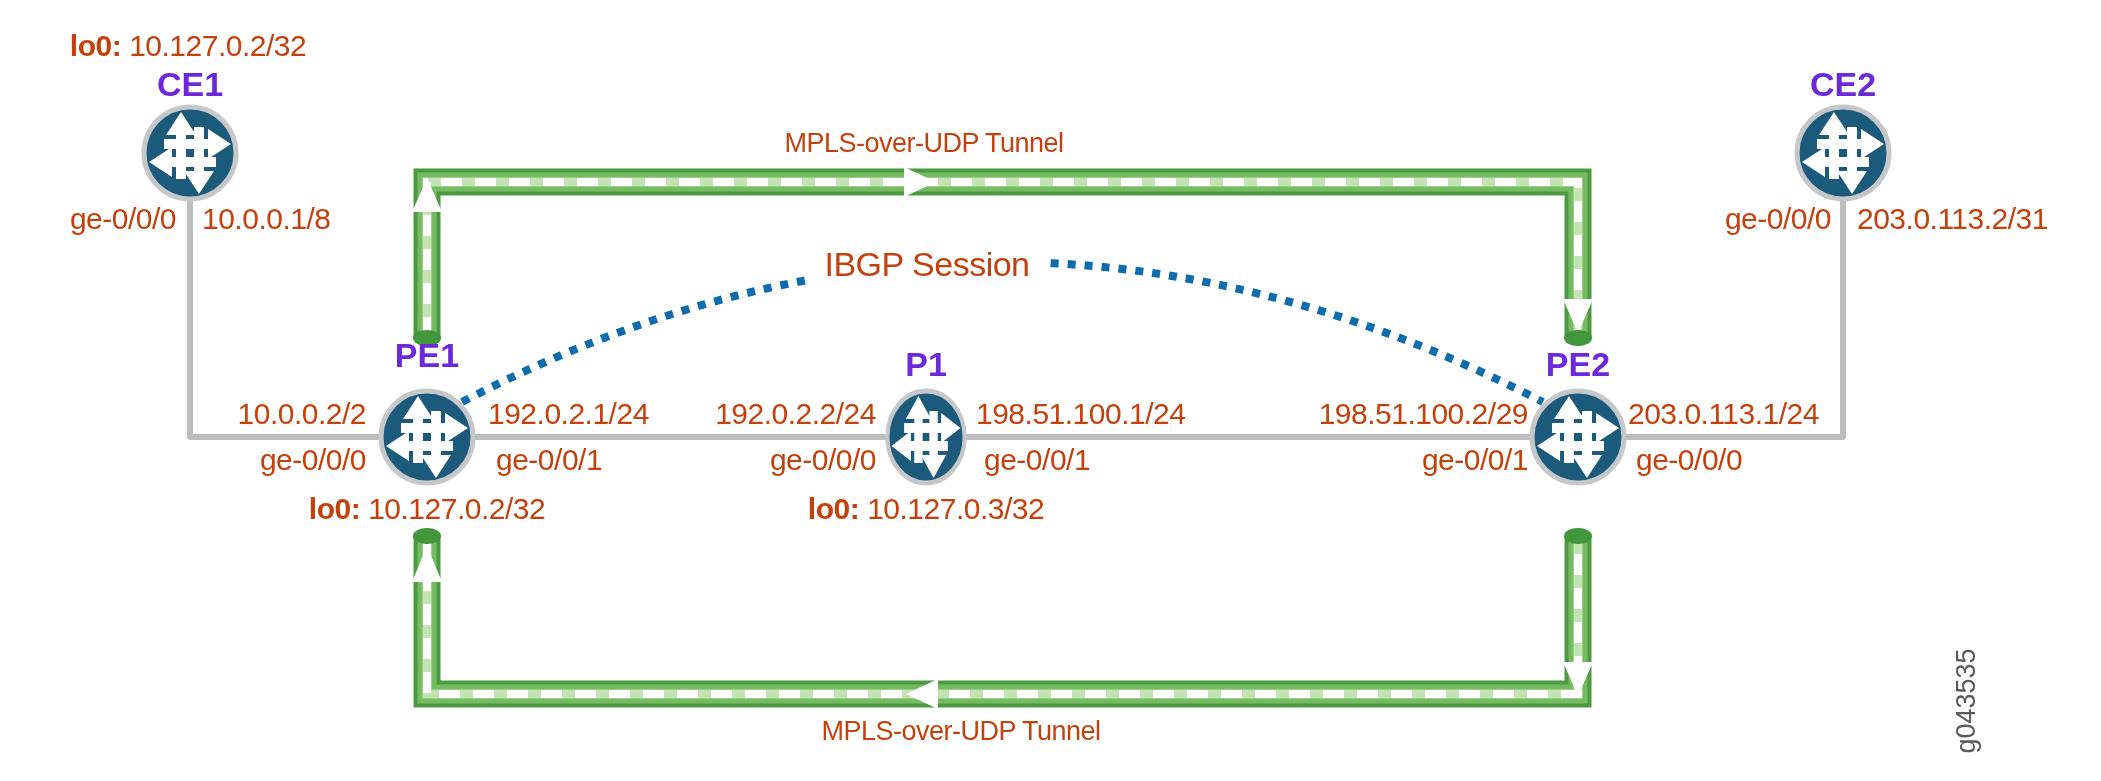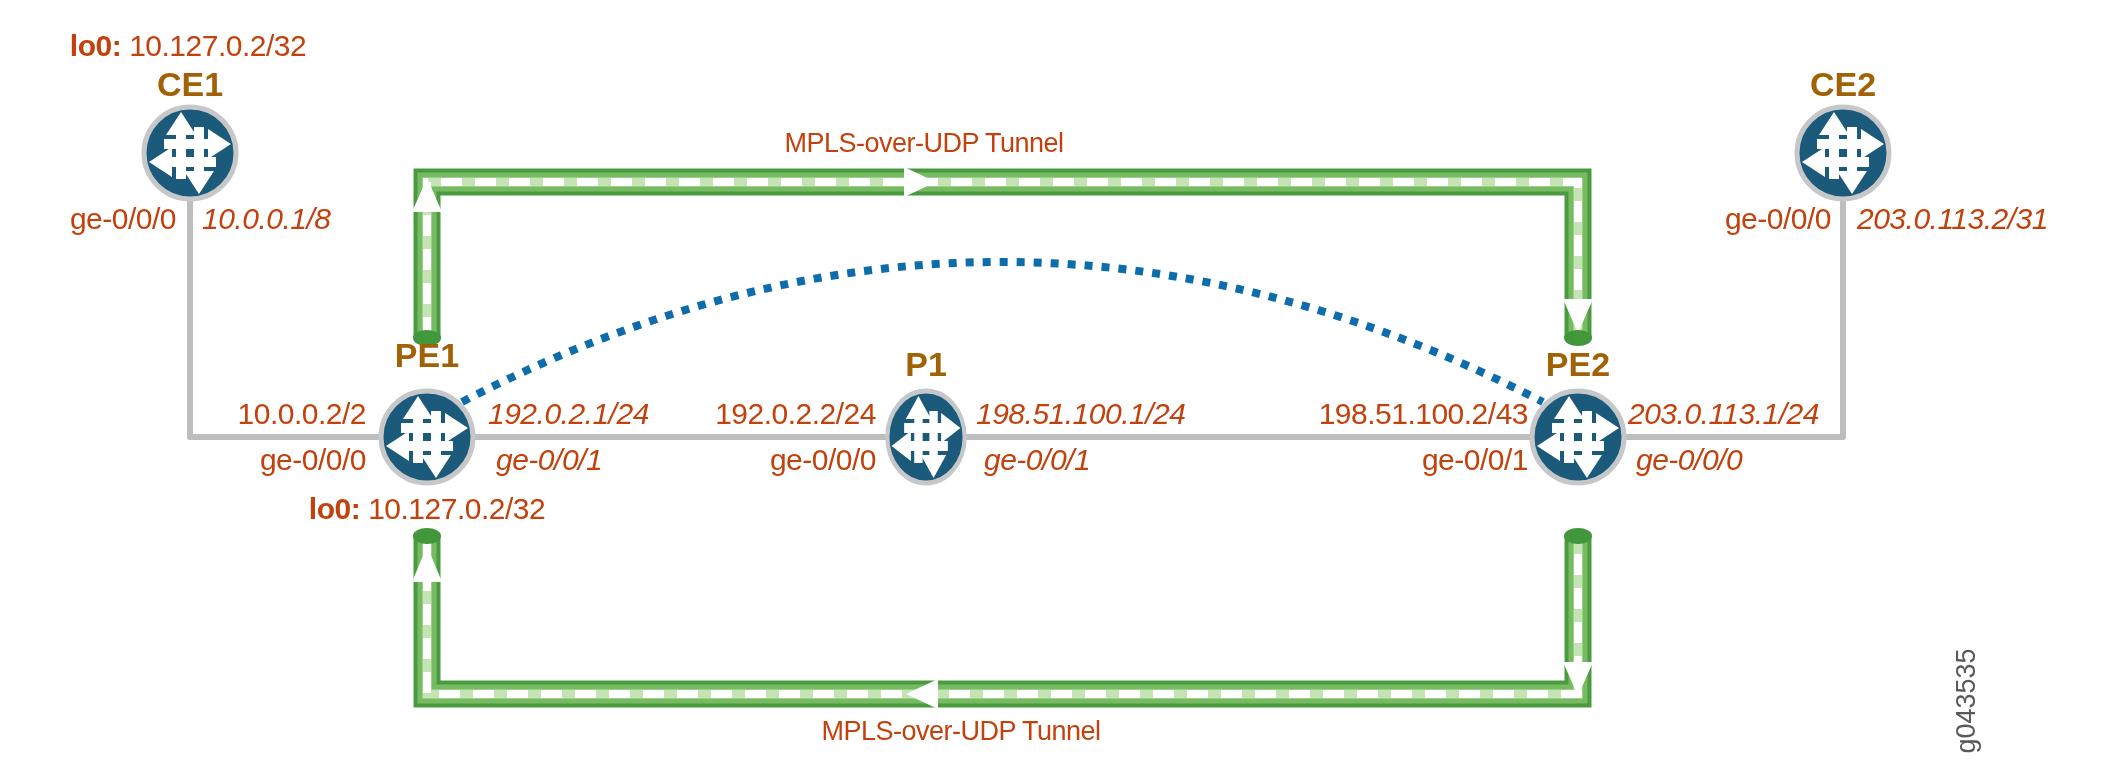--- a/index.html
+++ b/index.html
@@ -14,26 +14,26 @@
   .lbl{
     position:absolute;
     font-size:30px;
     letter-spacing:-0.5px;
     color:#c2410c;
     white-space:nowrap;
     line-height:1;
   }
   .ctr{transform:translate(-50%,-50%);}
   .ra{transform:translate(-100%,-50%);}
-  .la{transform:translate(0,-50%);font-style:italic;}
+  .la{transform:translate(0,-50%);}
   .b{font-weight:bold;margin-right:8px;}
   .node-name{
     font-weight:bold;
     font-size:34px;
-    color:#a16207;
+    color:#6d28d9;
     letter-spacing:0;
   }
   .tunnel-lbl{font-size:27px;}
   .ibgp-lbl{
     font-size:34px;
     background:#ffffff;
     padding:2px 14px;
   }
   .fig-num{
     font-size:27px;
@@ -119,29 +119,33 @@
   <div class="lbl la" style="left:496px;top:460px;">ge-0/0/1</div>
   <div class="lbl ctr" style="left:427px;top:509px;">
     <span class="b">lo0:</span><span>10.127.0.2/32</span>
   </div>
 
   <div class="lbl ctr node-name" style="left:926px;top:364px;">P1</div>
   <div class="lbl ra" style="left:876px;top:414px;">192.0.2.2/24</div>
   <div class="lbl ra" style="left:876px;top:460px;">ge-0/0/0</div>
   <div class="lbl la" style="left:976px;top:414px;">198.51.100.1/24</div>
   <div class="lbl la" style="left:984px;top:460px;">ge-0/0/1</div>
+  <div class="lbl ctr" style="left:926px;top:509px;">
+    <span class="b">lo0:</span><span>10.127.0.3/32</span>
+  </div>
 
   <div class="lbl ctr node-name" style="left:1578px;top:364px;">PE2</div>
-  <div class="lbl ra" style="left:1528px;top:414px;">198.51.100.2/43</div>
+  <div class="lbl ra" style="left:1528px;top:414px;">198.51.100.2/29</div>
   <div class="lbl ra" style="left:1528px;top:460px;">ge-0/0/1</div>
   <div class="lbl la" style="left:1628px;top:414px;">203.0.113.1/24</div>
   <div class="lbl la" style="left:1636px;top:460px;">ge-0/0/0</div>
 
   <div class="lbl ctr node-name" style="left:1843px;top:84px;">CE2</div>
   <div class="lbl ra" style="left:1831px;top:219px;">ge-0/0/0</div>
   <div class="lbl la" style="left:1857px;top:219px;">203.0.113.2/31</div>
 
   <div class="lbl ctr tunnel-lbl" style="left:924px;top:143px;">MPLS-over-UDP Tunnel</div>
+  <div class="lbl ctr ibgp-lbl" style="left:927px;top:264px;">IBGP Session</div>
   <div class="lbl ctr tunnel-lbl" style="left:961px;top:731px;">MPLS-over-UDP Tunnel</div>
 
   <div class="lbl fig-num" style="left:1966px;top:701px;">g043535</div>
 
 </div>
 
 </body></html>

